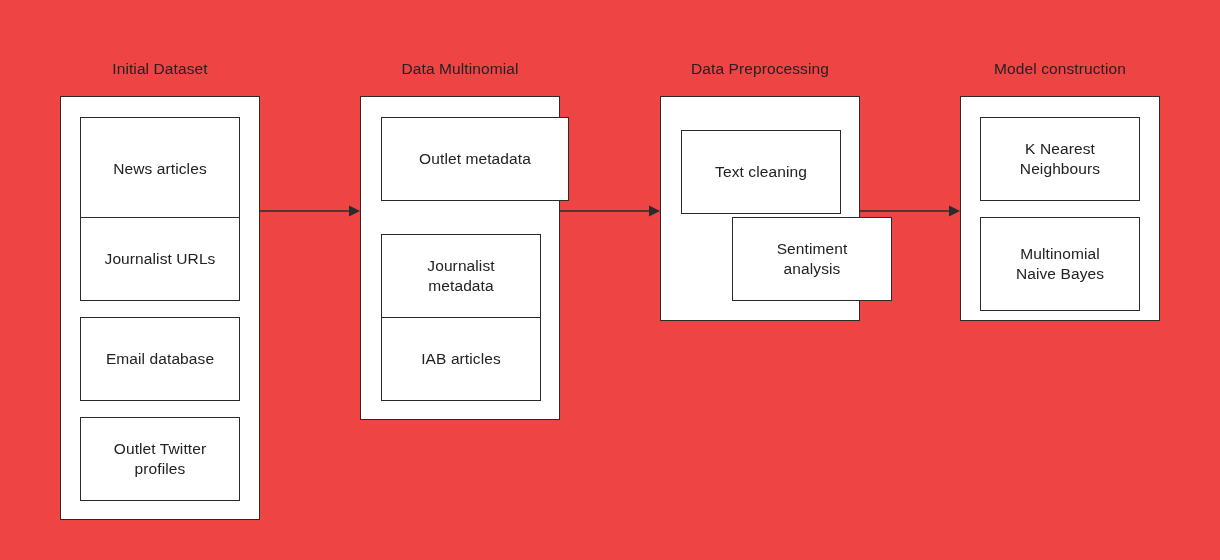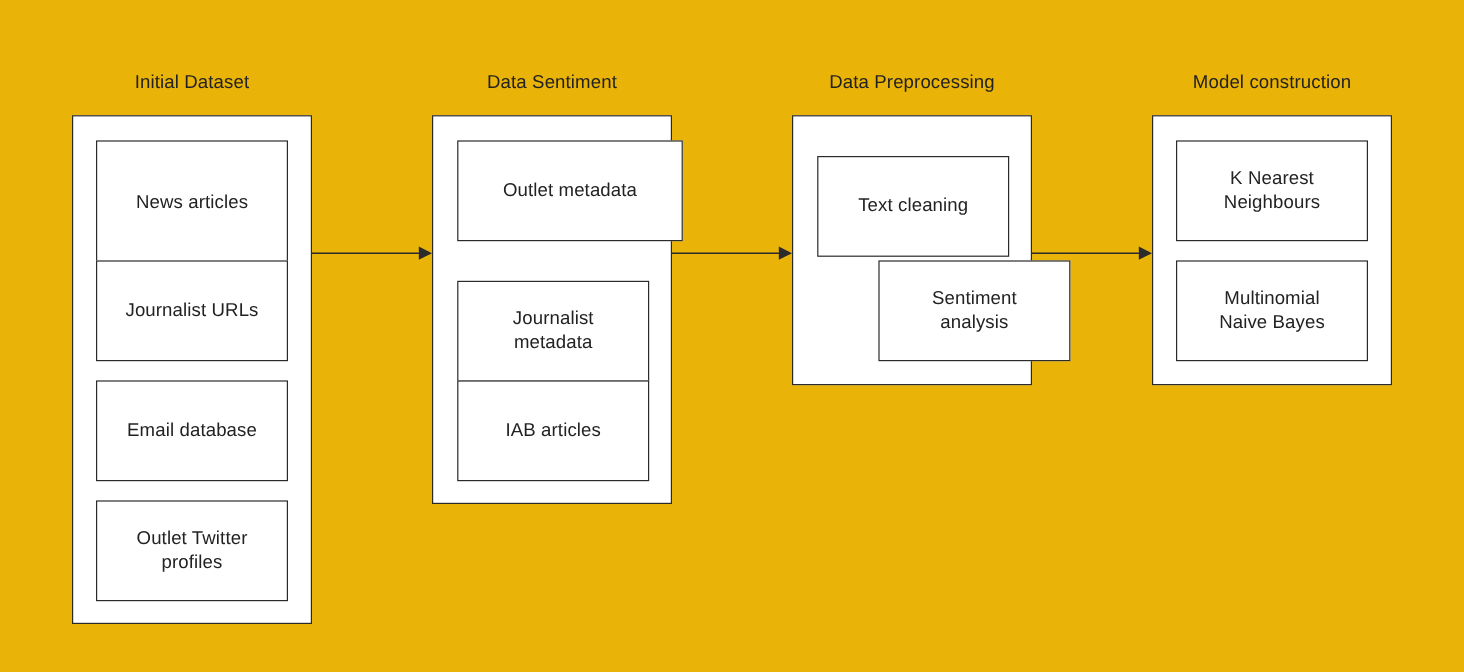--- a/index.html
+++ b/index.html
@@ -8,21 +8,21 @@
     background: #ffffff;
   }
   body {
     font-family: "Liberation Sans", sans-serif;
     -webkit-font-smoothing: antialiased;
   }
   #canvas {
     position: relative;
     width: 1220px;
     height: 560px;
-    background: #eab308;
+    background: #ef4444;
     overflow: hidden;
   }
   .stage-title {
     position: absolute;
     font-size: 15.5px;
     color: #222222;
     line-height: 1;
     white-space: nowrap;
     text-align: center;
     letter-spacing: 0.1px;
@@ -75,21 +75,21 @@
     <div class="node-box" style="left: 80px; top: 317px; width: 160px; height: 84px;">
       <span class="node-label">Email database</span>
     </div>
     <div class="node-box" style="left: 80px; top: 217px; width: 160px; height: 84px;">
       <span class="node-label">Journalist URLs</span>
     </div>
     <div class="node-box" style="left: 80px; top: 417px; width: 160px; height: 84px;">
       <span class="node-label">Outlet Twitter
 profiles</span>
     </div>
-    <div class="stage-title" style="left: 310px; top: 61px; width: 300px;">Data Sentiment</div>
+    <div class="stage-title" style="left: 310px; top: 61px; width: 300px;">Data Multinomial</div>
     <div class="stage-outer" style="left: 360px; top: 96px; width: 200px; height: 324px;"></div>
     <div class="node-box" style="left: 381px; top: 117px; width: 188px; height: 84px;">
       <span class="node-label">Outlet metadata</span>
     </div>
     <div class="node-box" style="left: 381px; top: 234px; width: 160px; height: 84px;">
       <span class="node-label">Journalist
 metadata</span>
     </div>
     <div class="node-box" style="left: 381px; top: 317px; width: 160px; height: 84px;">
       <span class="node-label">IAB articles</span>
@@ -102,21 +102,21 @@
     <div class="node-box" style="left: 684px; top: 217px; width: 160px; height: 84px; margin-left: 48px;">
       <span class="node-label">Sentiment
 analysis</span>
     </div>
     <div class="stage-title" style="left: 910px; top: 61px; width: 300px;">Model construction</div>
     <div class="stage-outer" style="left: 960px; top: 96px; width: 200px; height: 225px;"></div>
     <div class="node-box" style="left: 980px; top: 117px; width: 160px; height: 84px;">
       <span class="node-label">K Nearest
 Neighbours</span>
     </div>
-    <div class="node-box" style="left: 980px; top: 217px; width: 160px; height: 84px;">
+    <div class="node-box" style="left: 980px; top: 217px; width: 160px; height: 94px;">
       <span class="node-label">Multinomial
 Naive Bayes</span>
     </div>
     <svg class="connector" width="100" height="24" style="left: 260px; top: 199px;">
       <line x1="0" y1="12" x2="91" y2="12"></line>
       <polygon points="89,6.5 100,12 89,17.5"></polygon>
     </svg>
     <svg class="connector" width="100" height="24" style="left: 560px; top: 199px;">
       <line x1="0" y1="12" x2="91" y2="12"></line>
       <polygon points="89,6.5 100,12 89,17.5"></polygon>

